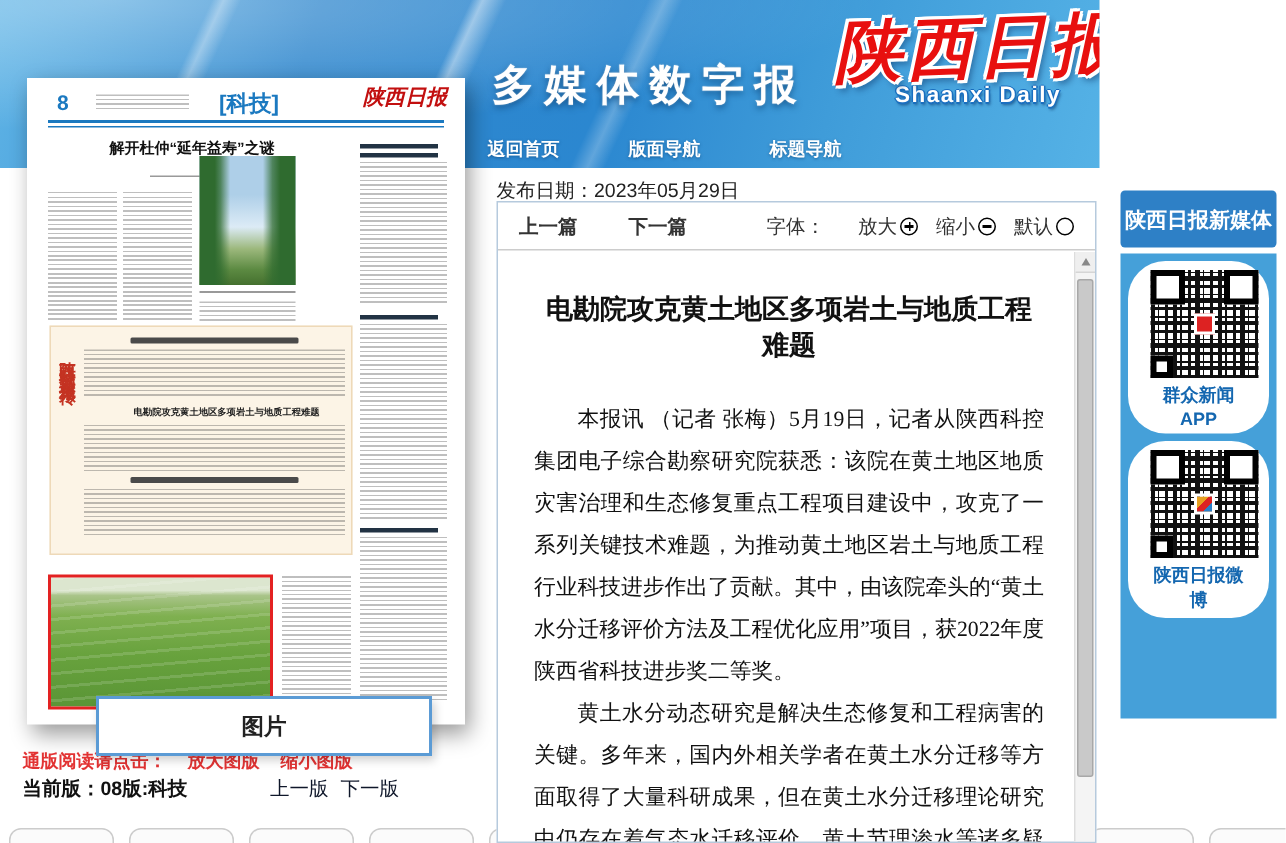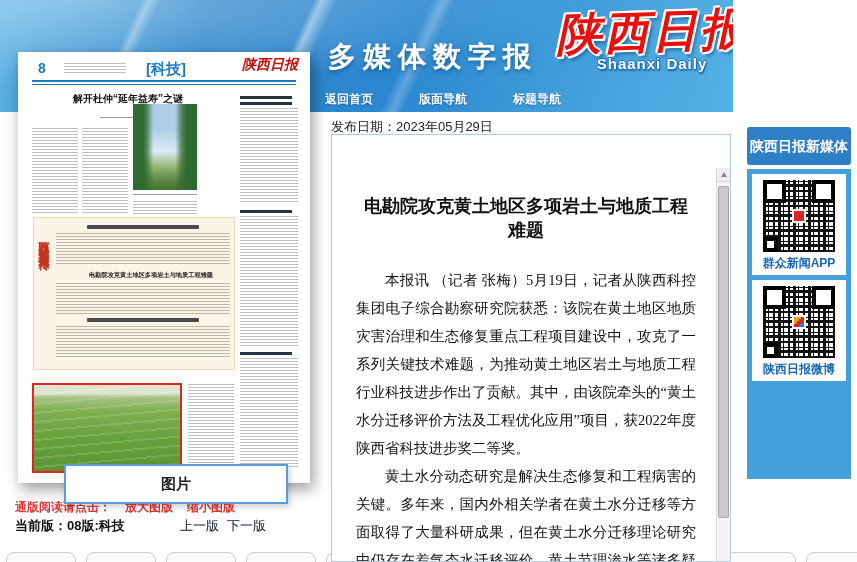--- a/index.html
+++ b/index.html
@@ -76,21 +76,21 @@
   .sb-up { height:14px; background:#efefef; border-bottom:1px solid #d5d5d5; display:flex; align-items:center; justify-content:center; cursor:pointer; }
   .sb-up i { display:block; width:0; height:0; border-left:3.5px solid transparent; border-right:3.5px solid transparent; border-bottom:5px solid #888; }
   .sb-thumb { position:absolute; left:1px; top:18px; width:11px; height:332px; background:#c9c9c9; border:1px solid #a8a8a8; border-radius:2px; cursor:pointer; }
 
   
   .sidebar-header {
     left:747px; top:127px; width:104px; height:38px; background:#2e80c6; border-radius:3px;
     color:#fff; font-size:14px; font-weight:bold; text-align:center; line-height:38px; z-index:4;
   }
   .sidebar-body { left:747px; top:169px; width:104px; height:310px; background:#45a0d9; padding:5px; z-index:4; }
-  .qr-card { background:#fff; margin-bottom:5px; padding:6px 1px 3px; }
+  .qr-card { background:#fff; margin-bottom:5px; padding:6px 15px 3px;border-radius:25px; }
   .qr {
     width:72px; height:72px; margin:0 auto; position:relative; background-color:#fff;
     background-image:
       repeating-linear-gradient(90deg, #111 0 3px, transparent 3px 5px, #111 5px 6px, transparent 6px 10px, #111 10px 12px, transparent 12px 15px),
       repeating-linear-gradient(0deg, #111 0 2px, transparent 2px 5px, #111 5px 8px, transparent 8px 10px, #111 10px 11px, transparent 11px 15px);
   }
   .qr::before, .qr::after, .qr .finder-bl {
     content:""; position:absolute; width:15px; height:15px; background:#fff; border:4px solid #000;
   }
   .qr::before { left:0; top:0; }
@@ -176,20 +176,38 @@
     <span>版面导航</span>
     <span>标题导航</span>
   </div>
 </div>
 
 <div class="abs publish">
   <span>发布日期：</span><span>2023年05月29日</span>
 </div>
 
 <div class="abs panel">
+  <div class="panel-toolbar">
+    <span class="tb-link">上一篇</span>
+    <span class="tb-link">下一篇</span>
+    <span class="tb-spacer"></span>
+    <span class="font-label">字体：</span>
+    <span class="font-ctrl">
+        <span>放大</span>
+        <span class="circ plus"></span>
+      </span>
+    <span class="font-ctrl">
+        <span>缩小</span>
+        <span class="circ minus"></span>
+      </span>
+    <span class="font-ctrl">
+        <span>默认</span>
+        <span class="circ"></span>
+      </span>
+  </div>
   <div class="panel-content">
     <h1 class="article-title">电勘院攻克黄土地区多项岩土与地质工程难题</h1>
     <div class="article-body">
       <p>本报讯 （记者 张梅）5月19日，记者从陕西科控集团电子综合勘察研究院获悉：该院在黄土地区地质灾害治理和生态修复重点工程项目建设中，攻克了一系列关键技术难题，为推动黄土地区岩土与地质工程行业科技进步作出了贡献。其中，由该院牵头的“黄土水分迁移评价方法及工程优化应用”项目，获2022年度陕西省科技进步奖二等奖。</p>
       <p>黄土水分动态研究是解决生态修复和工程病害的关键。多年来，国内外相关学者在黄土水分迁移等方面取得了大量科研成果，但在黄土水分迁移理论研究中仍存在着气态水迁移评价、黄土节理渗水等诸多疑难问题。这些问题成为解决黄土工程水害问题和生态修复难题的“拦路虎”。</p>
 
     </div>
   </div>
   <div class="scrollbar">
     <div class="sb-up">

